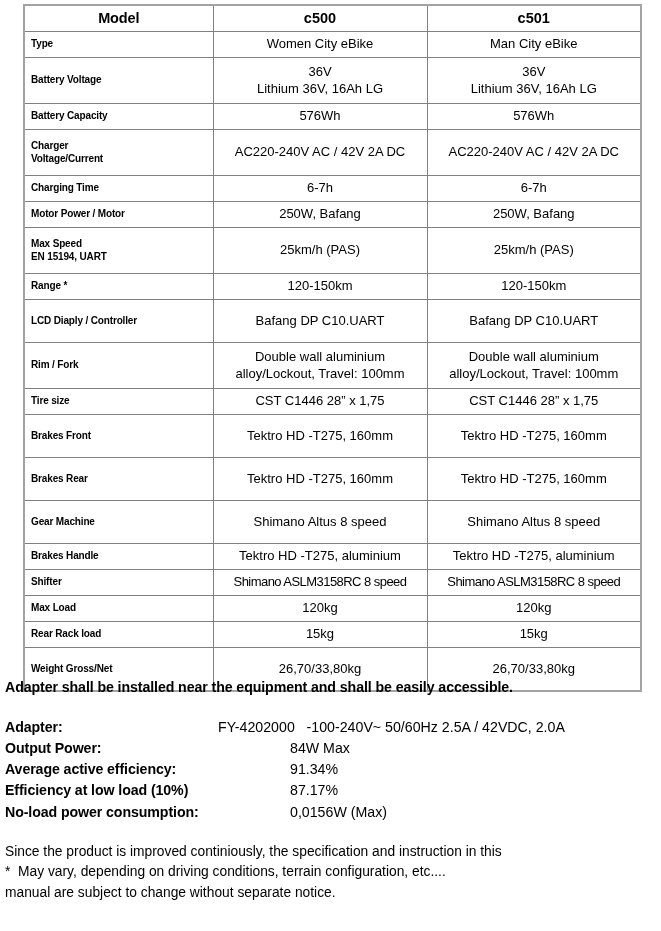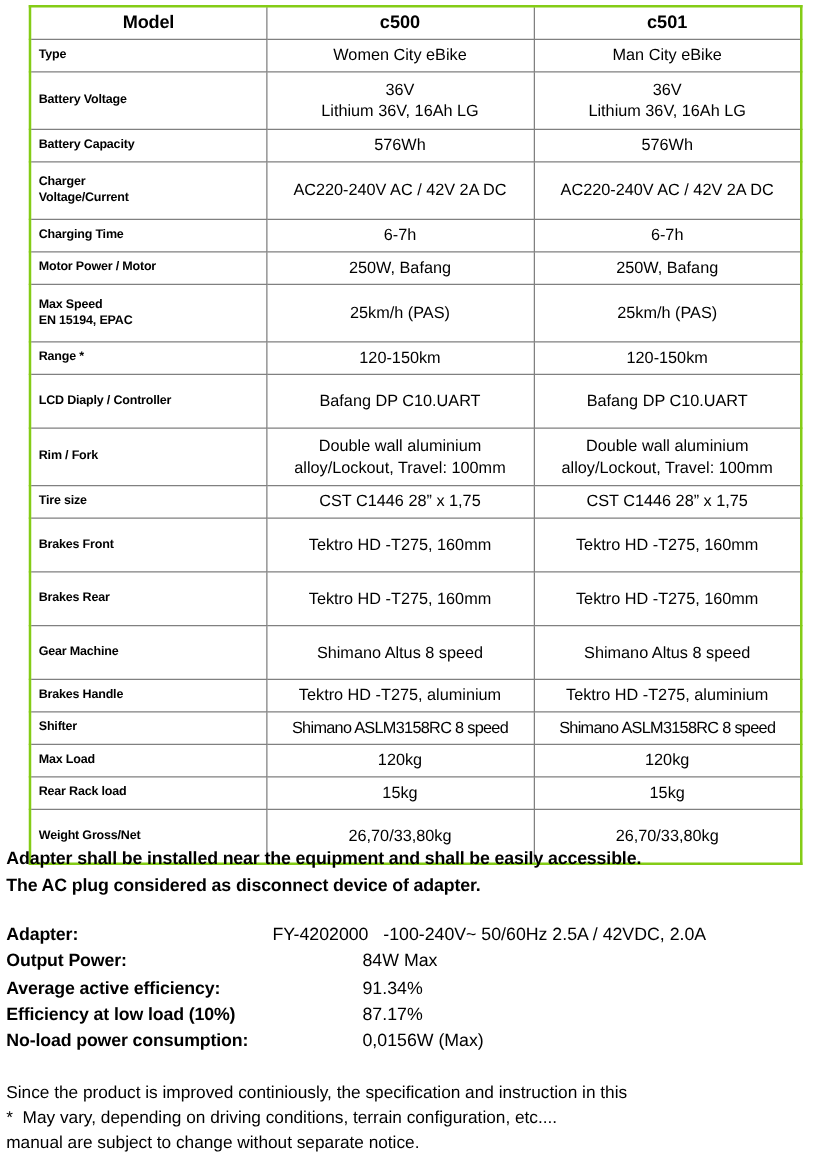--- a/index.html
+++ b/index.html
@@ -20,21 +20,21 @@
   #spec-table-wrap {
     position: absolute;
     left: 23px;
     top: 4px;
     width: 617px;
   }
   table.spec {
     border-collapse: collapse;
     table-layout: fixed;
     width: 617px;
-    border: 2px solid #84cc16;
+    border: 2px solid #a3a3a3;
   }
   table.spec col.c-label { width: 189px; }
   table.spec col.c-a     { width: 214px; }
   table.spec col.c-b     { width: 214px; }
 
   table.spec td {
     border: 1px solid #808080;
     padding: 0 6px;
     vertical-align: middle;
     font-size: 13.5px;
@@ -205,21 +205,21 @@
           <td class="val">
             <div class="cell-lines">
               <span>250W, Bafang</span>
             </div>
           </td>
         </tr>
         <tr class="h2">
           <td class="label">
             <div class="cell-lines">
               <span>Max Speed</span>
-              <span>EN 15194, EPAC</span>
+              <span>EN 15194, UART</span>
             </div>
           </td>
           <td class="val">
             <div class="cell-lines">
               <span>25km/h (PAS)</span>
             </div>
           </td>
           <td class="val">
             <div class="cell-lines">
               <span>25km/h (PAS)</span>
@@ -384,21 +384,20 @@
             </div>
           </td>
         </tr>
       </tbody>
   </table>
 </div>
 
 <div id="notes">
   <div class="warn">
     <div>Adapter shall be installed near the equipment and shall be easily accessible.</div>
-    <div>The AC plug considered as disconnect device of adapter.</div>
   </div>
 
   <div id="adapter-specs">
       <div class="spec-line adapter">
         <div class="k">Adapter:</div>
         <div class="v">FY-4202000   -100-240V~ 50/60Hz 2.5A / 42VDC, 2.0A</div>
       </div>
       <div class="spec-line">
         <div class="k">Output Power:</div>
         <div class="v">84W Max</div>

